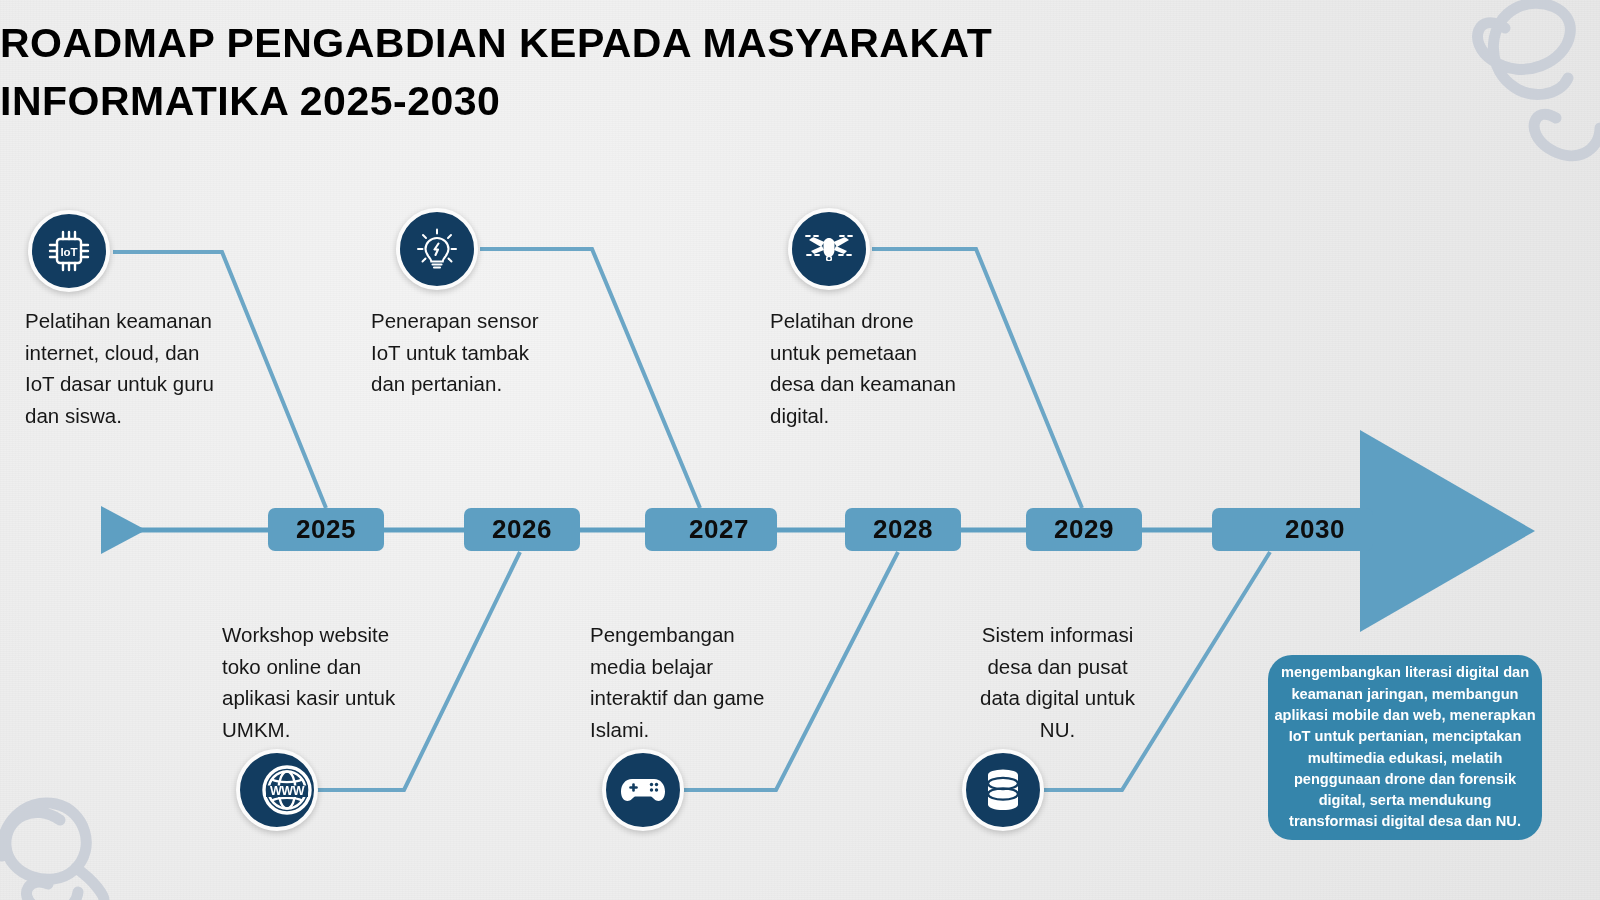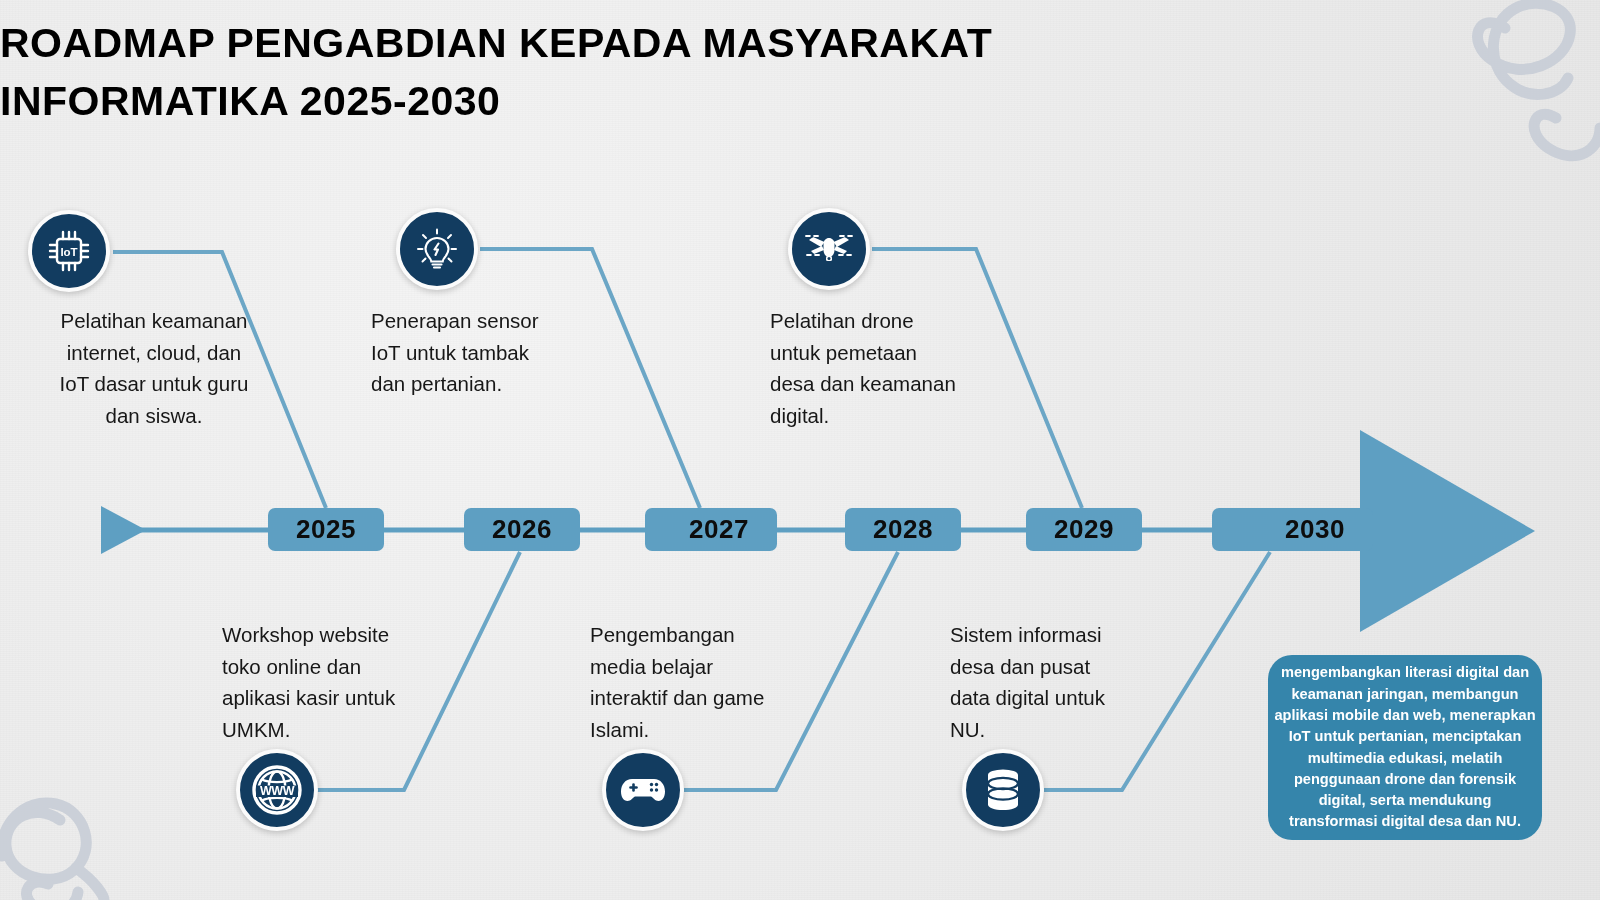--- a/index.html
+++ b/index.html
@@ -237,21 +237,21 @@
       <g fill="#123c60">
         <circle cx="9" cy="8" r="1.6"></circle>
         <circle cx="43" cy="8" r="1.6"></circle>
         <circle cx="10" cy="27" r="1.6"></circle>
         <circle cx="42" cy="27" r="1.6"></circle>
         <circle cx="26" cy="30.5" r="1.5"></circle>
       </g>
     </svg>
   </div>
 
-  <div class="icon-node" style="left:236px; top:749px;">
+  <div class="icon-node" style="left:236px; top:749px;justify-content:flex-end;">
     <svg width="54" height="54" viewBox="0 0 54 54">
       <circle cx="27" cy="27" r="23" fill="none" stroke="#ffffff" stroke-width="3.4"></circle>
       <circle cx="27" cy="27" r="18.5" fill="none" stroke="#ffffff" stroke-width="2.6"></circle>
       <ellipse cx="27" cy="27" rx="8.5" ry="18.5" fill="none" stroke="#ffffff" stroke-width="2.4"></ellipse>
       <line x1="8.5" y1="27" x2="45.5" y2="27" stroke="#ffffff" stroke-width="2.4"></line>
       <path d="M12 16.5 C18 20 36 20 42 16.5" fill="none" stroke="#ffffff" stroke-width="2.2"></path>
       <path d="M12 37.5 C18 34 36 34 42 37.5" fill="none" stroke="#ffffff" stroke-width="2.2"></path>
       <rect x="6" y="22.5" width="42" height="11.5" fill="#123c60"></rect>
       <text x="27" y="32.2" font-family="Liberation Sans, sans-serif" font-size="12.5" font-weight="bold" fill="#ffffff" text-anchor="middle" letter-spacing="-0.5">WWW</text>
     </svg>
@@ -285,21 +285,21 @@
         <path d="M6 19.5 L6 28 C6 31.1 12.7 33.6 21 33.6 C29.3 33.6 36 31.1 36 28 L36 19.5 Z"></path>
         <path d="M6 30 L6 38.5 C6 41.6 12.7 44.1 21 44.1 C29.3 44.1 36 41.6 36 38.5 L36 30 Z"></path>
       </g>
       <g fill="none" stroke="#123c60" stroke-width="2.3">
         <ellipse cx="21" cy="17.5" rx="15" ry="5.6"></ellipse>
         <ellipse cx="21" cy="28" rx="15" ry="5.6"></ellipse>
       </g>
     </svg>
   </div>
 
-  <div class="milestone-text" style="left:39px; top:305px; width:230px;text-align:center;">Pelatihan keamanan
+  <div class="milestone-text" style="left:25px; top:305px; width:230px;">Pelatihan keamanan
 internet, cloud, dan
 IoT dasar untuk guru
 dan siswa.</div>
 
   <div class="milestone-text" style="left:222px; top:619px; width:215px;">Workshop website
 toko online dan
 aplikasi kasir untuk
 UMKM.</div>
 
   <div class="milestone-text" style="left:371px; top:305px; width:210px;">Penerapan sensor
@@ -309,21 +309,21 @@
   <div class="milestone-text" style="left:590px; top:619px; width:215px;">Pengembangan
 media belajar
 interaktif dan game
 Islami.</div>
 
   <div class="milestone-text" style="left:770px; top:305px; width:225px;">Pelatihan drone
 untuk pemetaan
 desa dan keamanan
 digital.</div>
 
-  <div class="milestone-text" style="left:950px; top:619px; width:215px;">Sistem informasi
+  <div class="milestone-text" style="left:950px; top:619px; width:215px;text-align:center;">Sistem informasi
 desa dan pusat
 data digital untuk
 NU.</div>
 
   <div id="summary-box">
     <span>mengembangkan literasi digital dan keamanan jaringan, membangun aplikasi mobile dan web, menerapkan IoT untuk pertanian, menciptakan multimedia edukasi, melatih penggunaan drone dan forensik digital, serta mendukung transformasi digital desa dan NU.</span>
   </div>
 
 </div>
 

